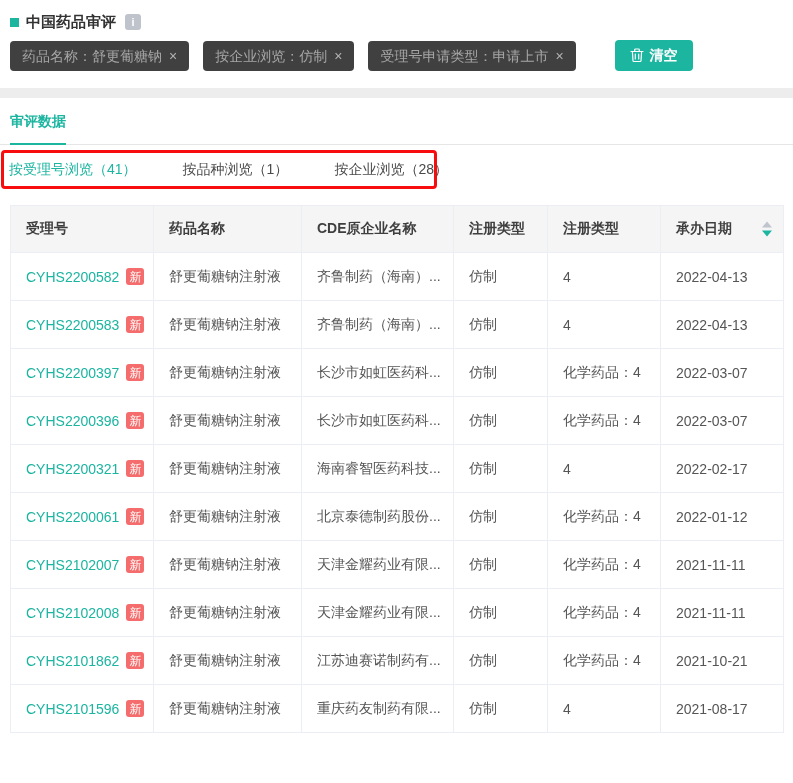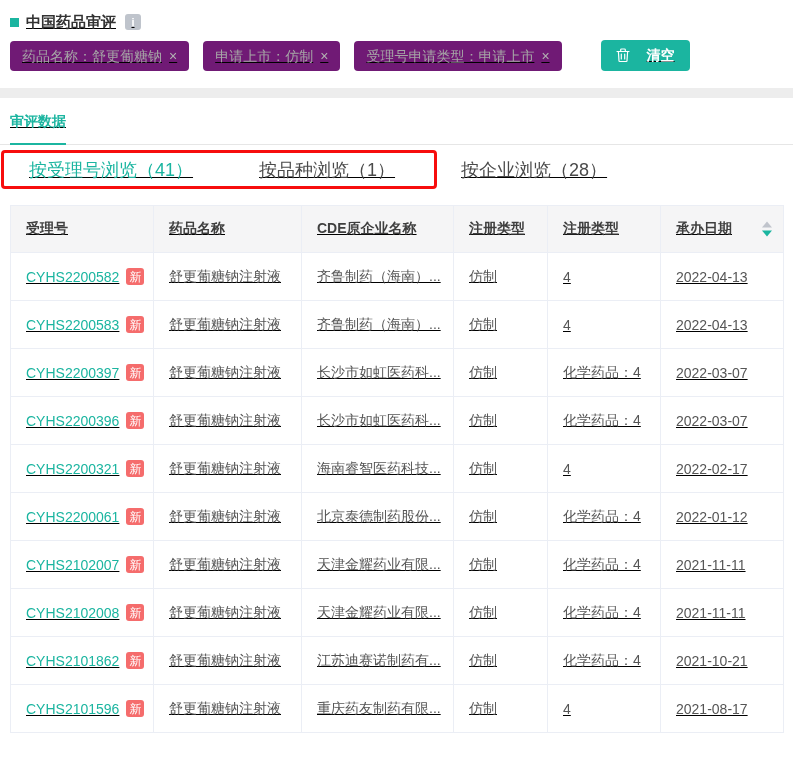--- a/index.html
+++ b/index.html
@@ -1,50 +1,50 @@
 <!DOCTYPE html>
 <html><head>
 <meta charset="utf-8">
 <style>
   * { box-sizing: border-box; }
   html,body { margin:0; padding:0; background:#fff; }
   body { font-family:"Liberation Sans","DejaVu Sans",sans-serif; }
-  .page { position:relative; width:793px; height:783px; background:#fff; overflow:hidden;text-decoration:underline; }
+  .page { position:relative; width:793px; height:783px; background:#fff; overflow:hidden; }
 
   
   .title-row { display:flex; align-items:center; padding:13px 10px 0 10px; }
   .bullet { width:9px; height:9px; background:var(--accent); margin-right:7px; flex:0 0 auto; }
   .page-title { font-size:15px; font-weight:bold; color:#333; margin:0; line-height:18px; }
   .info-badge { margin-left:9px; width:16px; height:16px; background:#bfc4cc; color:#fff;
     border-radius:3px; font-size:11px; font-weight:bold; display:inline-flex;
     align-items:center; justify-content:center; cursor:pointer; }
 
   
   .filter-row { display:flex; align-items:center; padding:9px 10px 0 10px; }
-  .tag { background:#701a75; color:#a6a6a6; font-size:14px; height:30px; line-height:30px;
+  .tag { background:#404040; color:#a6a6a6; font-size:14px; height:30px; line-height:30px;
     padding:0 12px; border-radius:4px; margin-right:14px; white-space:nowrap;text-align:right; }
   .tag .x { margin-left:7px; color:#b3b3b3; cursor:pointer; font-size:14px; }
   .clear-btn { margin-left:25px; background:var(--accent); color:#fff; border:none; border-radius:4px;
     height:31px; padding:0 15px; font-size:14px; font-weight:bold; display:inline-flex;
-    align-items:center; gap:17px; cursor:pointer; }
+    align-items:center; gap:6px; cursor:pointer; }
   .clear-btn svg { display:block; }
 
   
   .separator { height:10px; background:#ededed; margin-top:17px; }
 
   
   .tab-bar { display:flex; padding:0 10px; border-bottom:1px solid #e6e6e6;gap:20px; }
   .tab { font-size:14px; color:#333; padding:15px 0 12px 0; margin-right:42px; cursor:pointer; }
   .tab.active { color:var(--accent); font-weight:bold; border-bottom:2px solid var(--accent);
     margin-bottom:-1px; }
 
   
   .subtab-box { margin:5px 0 0 1px; width:436px; height:39px; border:3px solid #f70d0d;
     border-radius:4px; display:flex; align-items:center; padding-left:5px; }
-  .subtab { font-size:18px; color:#4a4a4a; margin-right:46px; cursor:pointer; white-space:nowrap;margin-left:20px; }
+  .subtab { font-size:14px; color:#4a4a4a; margin-right:46px; cursor:pointer; white-space:nowrap; }
   .subtab.active { color:var(--accent); }
 
   
   .table-wrap { margin:16px 10px 0 10px; }
   table { border-collapse:collapse; width:773px; table-layout:fixed; }
   th, td { border:1px solid #ebeef5; padding:0 15px; text-align:left; white-space:nowrap;
     overflow:hidden; font-size:14px; }
   th { background:#f5f5f6; color:#3f3f3f; font-weight:bold; height:47px; position:relative; }
   td { height:48px; color:#555; }
   a.link { color:var(--accent); text-decoration:none; cursor:pointer;text-align:center; }
@@ -63,21 +63,21 @@
 <div class="page" style="--accent: #1bb5a0;">
 
   <div class="title-row">
     <span class="bullet"></span>
     <h1 class="page-title">中国药品审评</h1>
     <span class="info-badge">i</span>
   </div>
 
   <div class="filter-row">
     <span class="tag"><span>药品名称：舒更葡糖钠</span><span class="x">×</span></span>
-    <span class="tag"><span>申请上市：仿制</span><span class="x">×</span></span>
+    <span class="tag"><span>按企业浏览：仿制</span><span class="x">×</span></span>
     <span class="tag"><span>受理号申请类型：申请上市</span><span class="x">×</span></span>
     <button class="clear-btn">
       <span>
           <svg width="14" height="15" viewBox="0 0 14 15" fill="none">
             <path d="M1 3.5h12M4.7 3.2V1.8c0-.4.3-.8.8-.8h3c.5 0 .8.4.8.8v1.4M2.4 3.7l.6 9c0 .5.4.8.8.8h6.4c.4 0 .8-.3.8-.8l.6-9M5.3 6v5M8.7 6v5" stroke="#ffffff" stroke-width="1.2" stroke-linecap="round"></path>
           </svg>
         </span>
       <span>清空</span>
     </button>
   </div>

